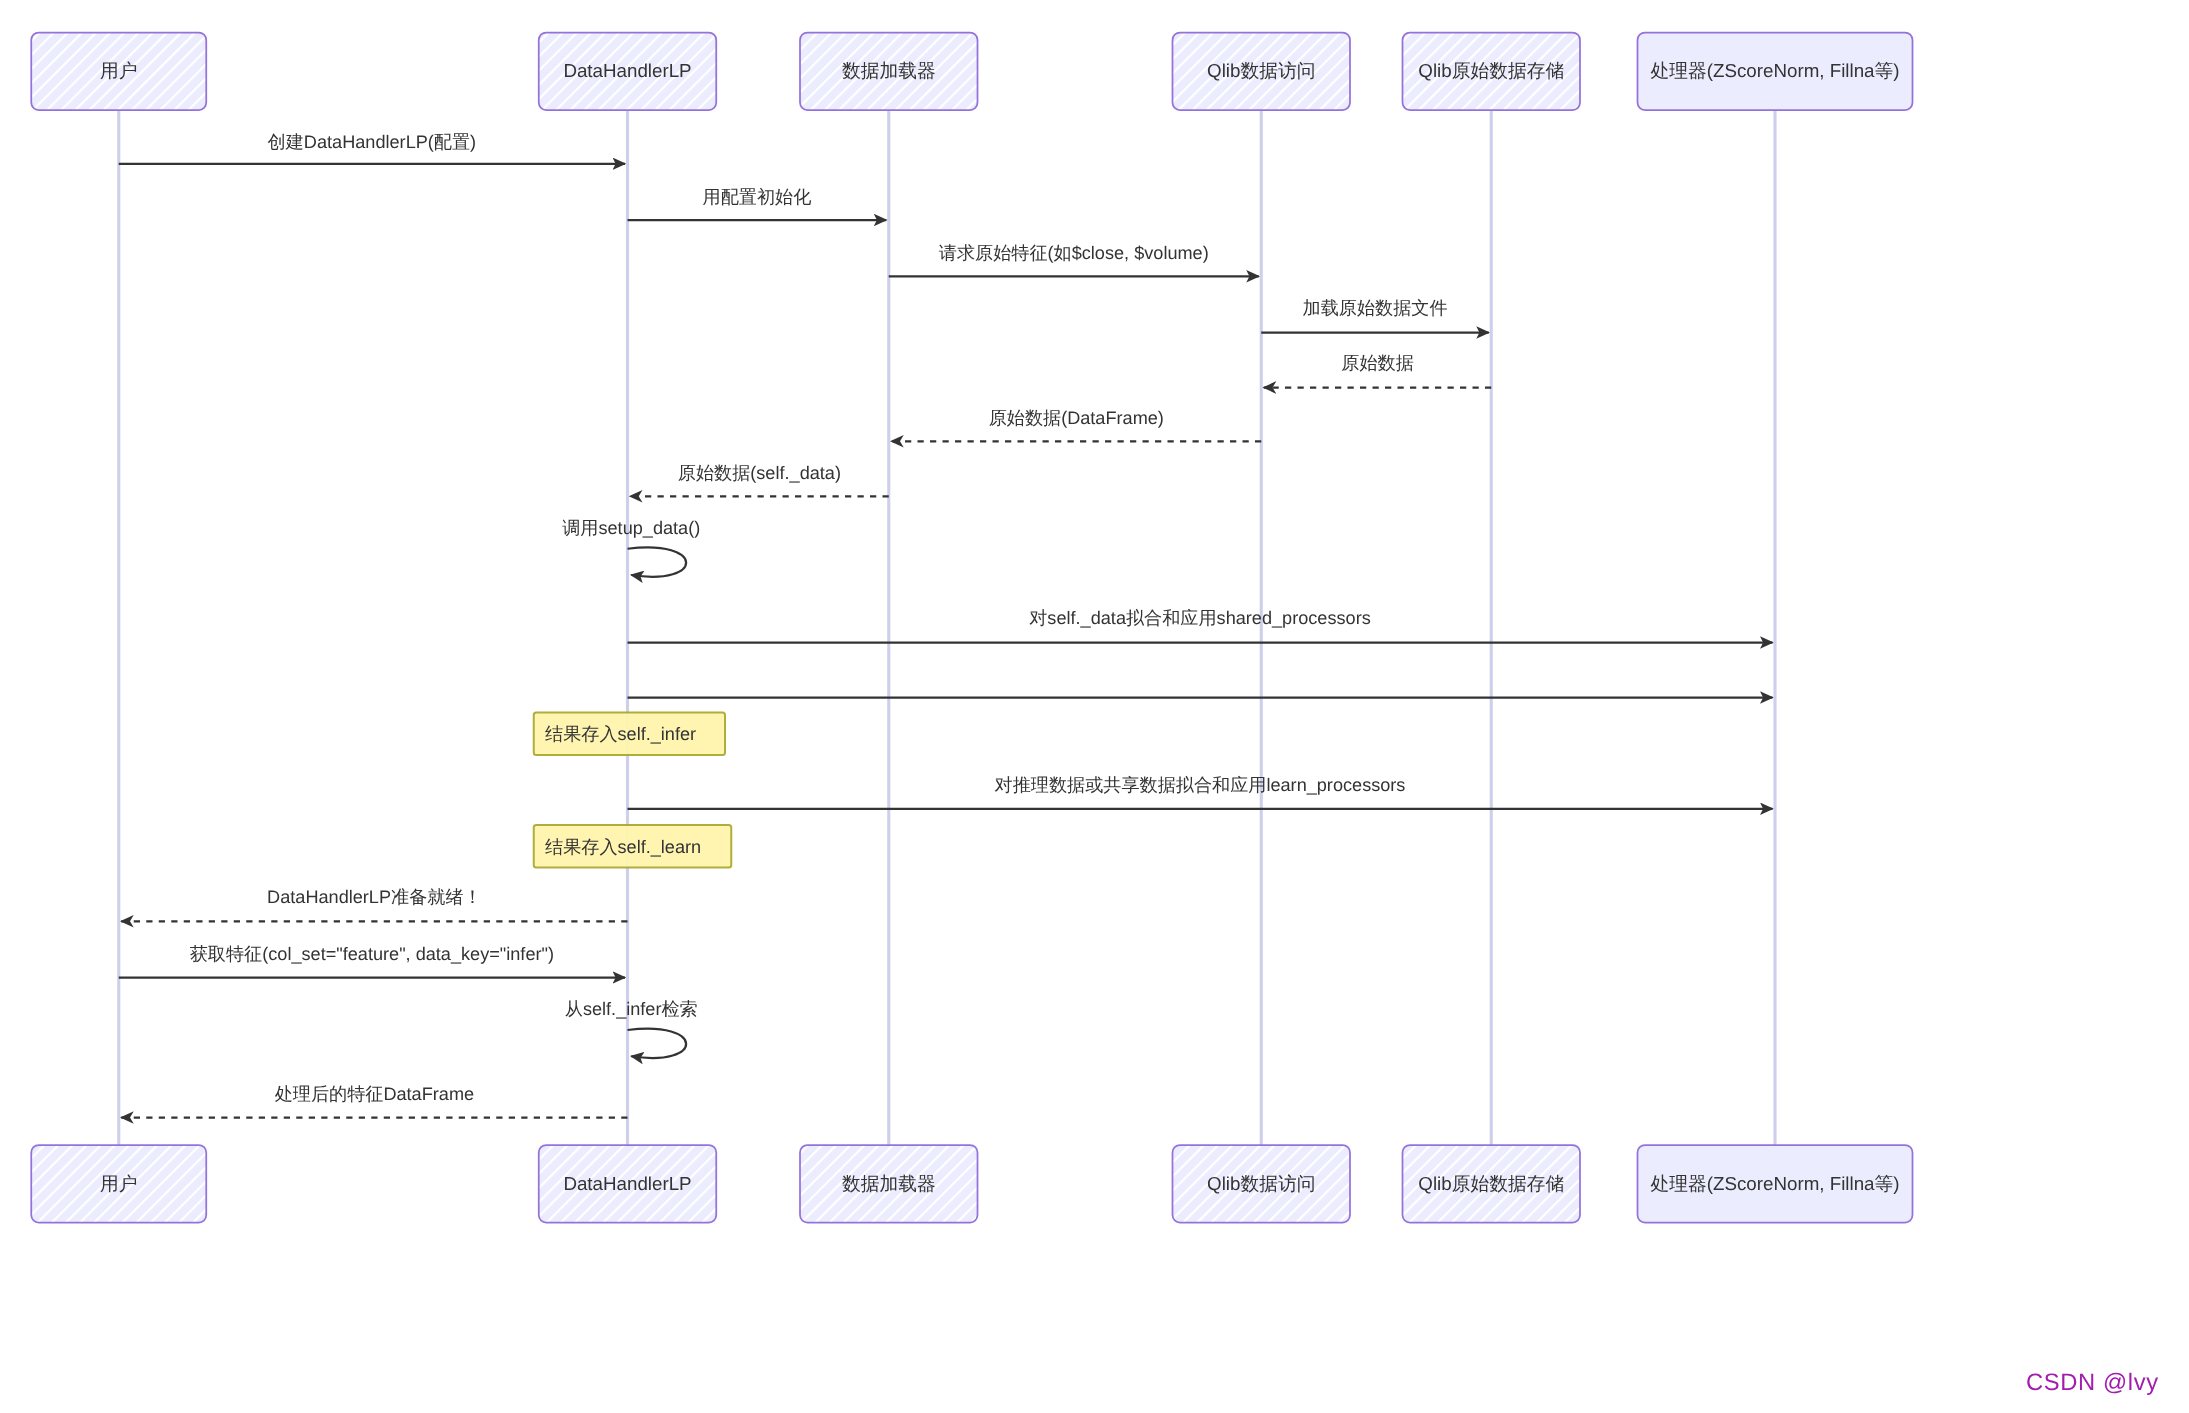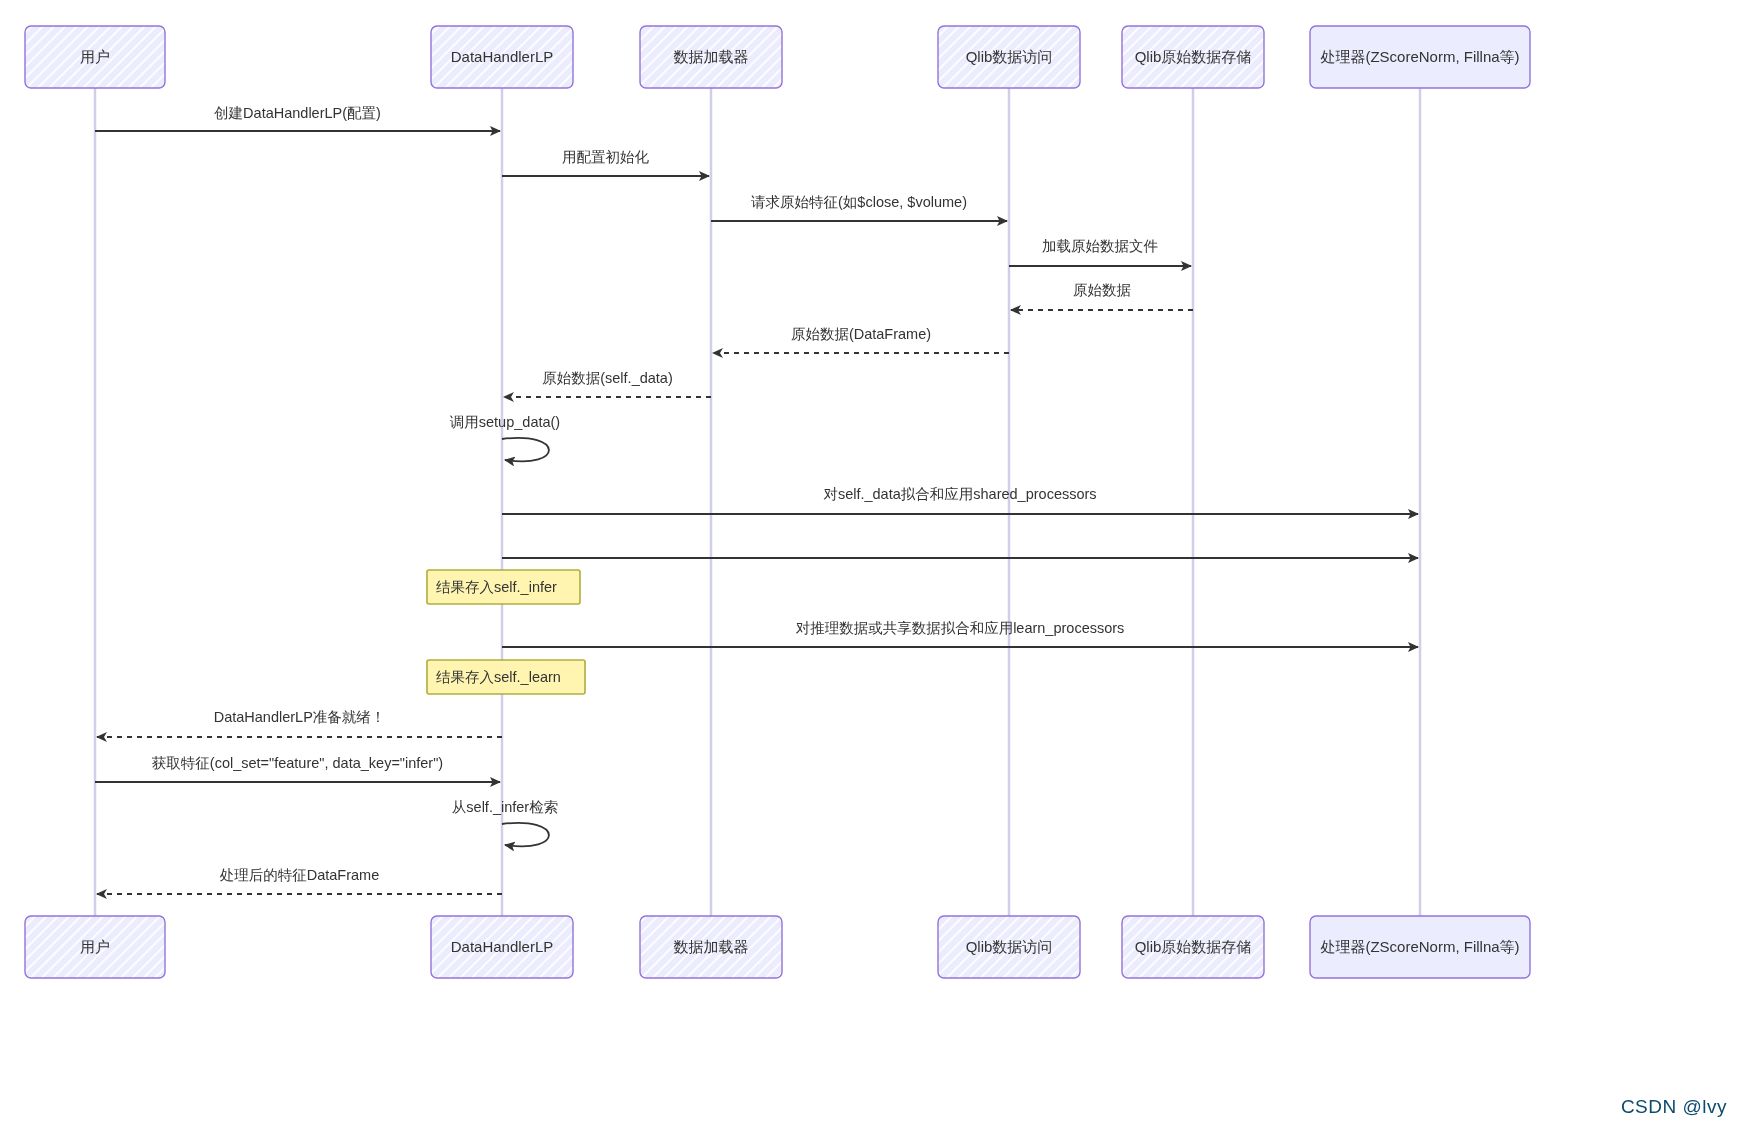--- a/index.html
+++ b/index.html
@@ -43,21 +43,21 @@
     font-size: 14.5px;
     fill: #333333;
     text-anchor: start;
   }
   .watermark {
     position: absolute;
     right: 24px;
     bottom: 12px;
     font-family: "Liberation Sans", sans-serif;
     font-size: 19px;
-    color: #0c4a6e;
+    color: #a21caf;
     letter-spacing: 0.5px;
     user-select: none;
   }
 </style>
 </head>
 <body>
 
 <div id="diagram-root">
   <svg class="seq-canvas" viewBox="0 0 1751 1130">
     <defs>

